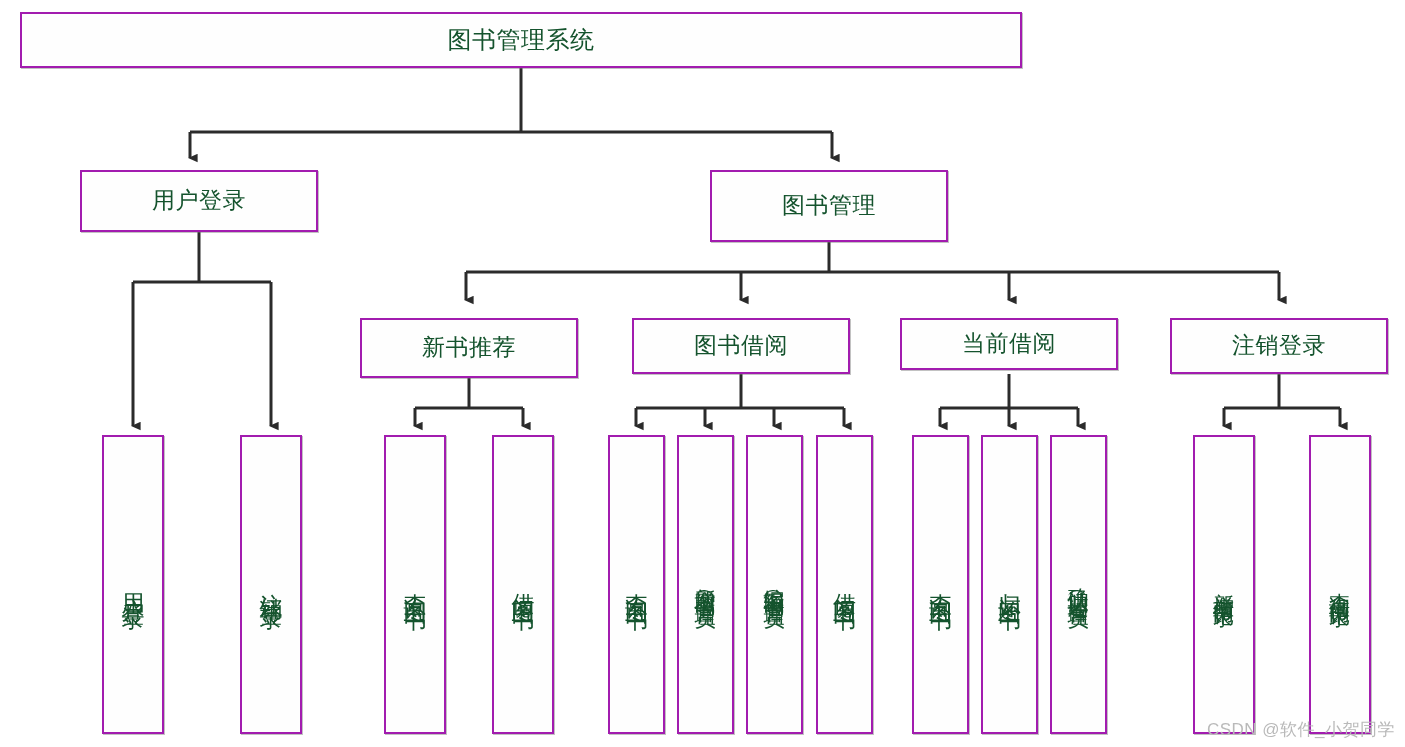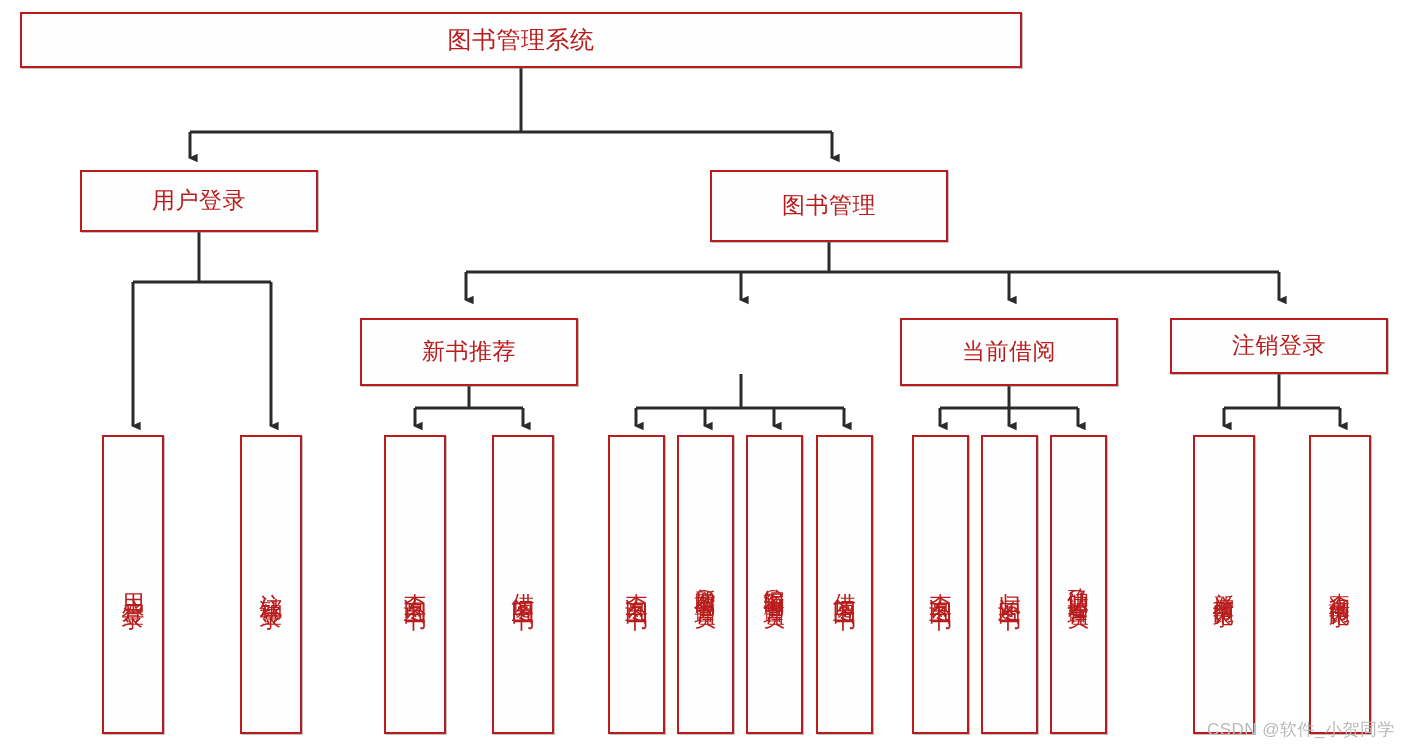--- a/index.html
+++ b/index.html
@@ -23,25 +23,25 @@
     left: 0;
     top: 0;
     width: 1405px;
     height: 747px;
     pointer-events: none;
   }
   .node {
     position: absolute;
     box-sizing: border-box;
     background: #fefefe;
-    border: 2px solid #b91c1c;
+    border: 2px solid #a21caf;
     display: flex;
     align-items: center;
     justify-content: center;
-    color: #b91c1c;
+    color: #14532d;
     box-shadow: 1px 1px 0 rgba(120,120,120,0.45);
   }
   .node-label {
     display: block;
     text-align: center;
     line-height: 1.18;
     white-space: nowrap;
     letter-spacing: 0.5px;
   }
   
@@ -138,24 +138,27 @@
     <span class="node-label">图书管理系统</span>
   </div>
 
   <div class="node h" style="left:80px; top:170px; width:238px; height:62px;">
     <span class="node-label">用户登录</span>
   </div>
   <div class="node h" style="left:710px; top:170px; width:238px; height:72px;">
     <span class="node-label">图书管理</span>
   </div>
 
-  <div class="node h" style="left:360px; top:318px; width:218px; height:68px;">
+  <div class="node h" style="left:360px; top:318px; width:218px; height:60px;">
     <span class="node-label">新书推荐</span>
   </div>
-  <div class="node h" style="left:900px; top:318px; width:218px; height:68px;">
+  <div class="node h" style="left:632px; top:318px; width:218px; height:56px;">
+    <span class="node-label">图书借阅</span>
+  </div>
+  <div class="node h" style="left:900px; top:318px; width:218px; height:52px;">
     <span class="node-label">当前借阅</span>
   </div>
   <div class="node h" style="left:1170px; top:318px; width:218px; height:56px;">
     <span class="node-label">注销登录</span>
   </div>
 
   <div class="node v" style="left:102px; top:435px; width:62px; height:299px;">
     <span class="node-label">用户登录</span>
   </div>
   <div class="node v" style="left:240px; top:435px; width:62px; height:299px;">

